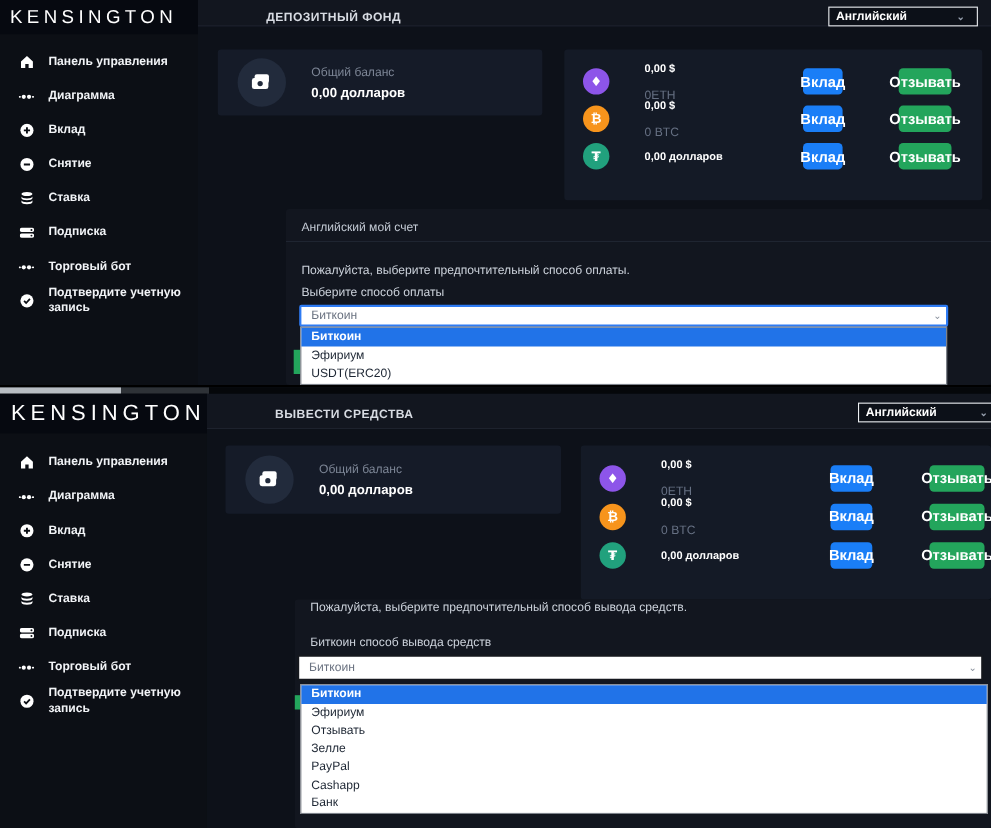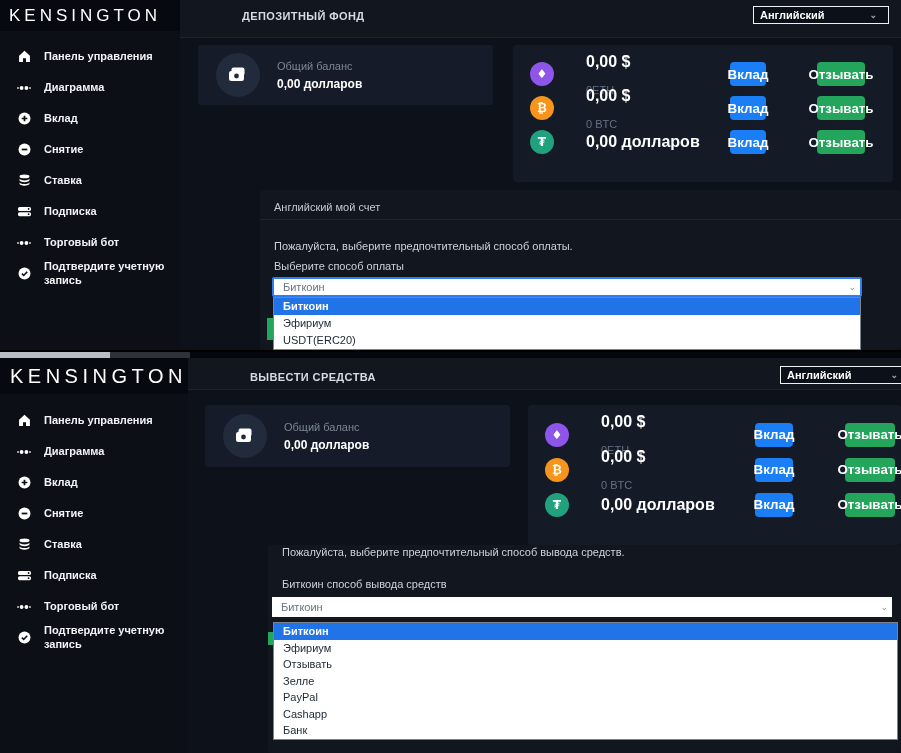--- a/index.html
+++ b/index.html
@@ -22,53 +22,53 @@
   .nav{position:absolute;left:0;right:0}
   #shot-a .nav{top:41px}
   #shot-b .nav{top:47px}
   .nav-item{min-height:31px;display:flex;align-items:center;padding:0 14px 0 17px;gap:13px;
             color:#f2f4f7;font-weight:bold;line-height:1.2;cursor:pointer}
   .nav-item .ic{width:14px;min-width:14px;display:flex;justify-content:center;align-items:center}
   .ic svg{display:block}
 
   
   .topbar{position:absolute;right:0;background:#12161f;border-bottom:1px solid #1d222d}
-  #shot-a .topbar{left:180px;top:0;height:38px}
+  #shot-a .topbar{left:180px;top:0;height:24px}
   #shot-b .topbar{left:188px;top:6px;height:32px}
   .page-title{position:absolute;left:62px;color:#d7dbe2;font-weight:bold;letter-spacing:.4px}
   #shot-a .page-title{top:10px}
   #shot-b .page-title{top:13px}
   .lang-select{position:absolute;height:18px;border:1px solid #eef1f4;background:#0c1018;color:#fff;
                font-weight:bold;display:flex;align-items:center;justify-content:space-between;
                padding:0 11px 0 6px;cursor:pointer}
   #shot-a .lang-select{left:573px;top:6px;width:136px}
   #shot-b .lang-select{left:592px;top:8px;width:130px}
   .chev{color:#9aa3b2;font-size:9px;line-height:1}
 
   
   .balance-card{position:absolute;background:#151b28;border-radius:3px;display:flex;align-items:center;
-                gap:17px;padding-left:18px}
+                gap:23px;padding-left:18px}
   #shot-a .balance-card{left:198px;top:45px;width:295px;height:60px}
   #shot-b .balance-card{left:205px;top:53px;width:305px;height:62px}
   .wallet-circle{width:44px;height:44px;border-radius:50%;background:#222b3c;display:flex;
                  align-items:center;justify-content:center}
   .balance-label{color:#7d8696;margin-bottom:5px}
   .balance-value{color:#fff;font-weight:bold;font-size:12px}
 
   .assets-card{position:absolute;background:#141a26;border-radius:3px;padding-top:12px}
   #shot-a .assets-card{left:513px;top:45px;width:380px;height:137px}
   #shot-b .assets-card{left:528px;top:53px;width:373px;height:140px}
   .asset-row{height:34px;position:relative;display:flex;align-items:center}
   #shot-b .asset-row{height:35px}
   .coin{width:24px;height:24px;border-radius:50%;margin-left:17px;display:flex;align-items:center;
         justify-content:center;color:#fff;font-weight:bold;font-size:12px;
         font-family:"DejaVu Sans",sans-serif}
   .coin.eth{background:#8d55e9}.coin.btc{background:#f7941c}.coin.usdt{background:#21a17d}
   .amounts{position:absolute;left:73px}
-  .amount{color:#fff;font-weight:bold;font-size:16px}
+  .amount{color:#fff;font-weight:bold;font-size:10px}
   .amount-sub{color:#667083;margin-top:13px}
   .btn{position:absolute;height:24px;border-radius:4px;color:#fff;font-weight:bold;display:flex;
        align-items:center;justify-content:center;cursor:pointer;border:0}
   #shot-a .btn-deposit{left:217px;width:36px;background:#1a7ef7}
   #shot-a .btn-withdraw{left:304px;width:48px;background:#23a55c}
   #shot-b .btn-deposit{left:227px;width:38px;background:#1a7ef7}
   #shot-b .btn-withdraw{left:317px;width:50px;background:#23a55c}
 
   
   .panel{position:absolute;background:#12161f;border-radius:3px}

